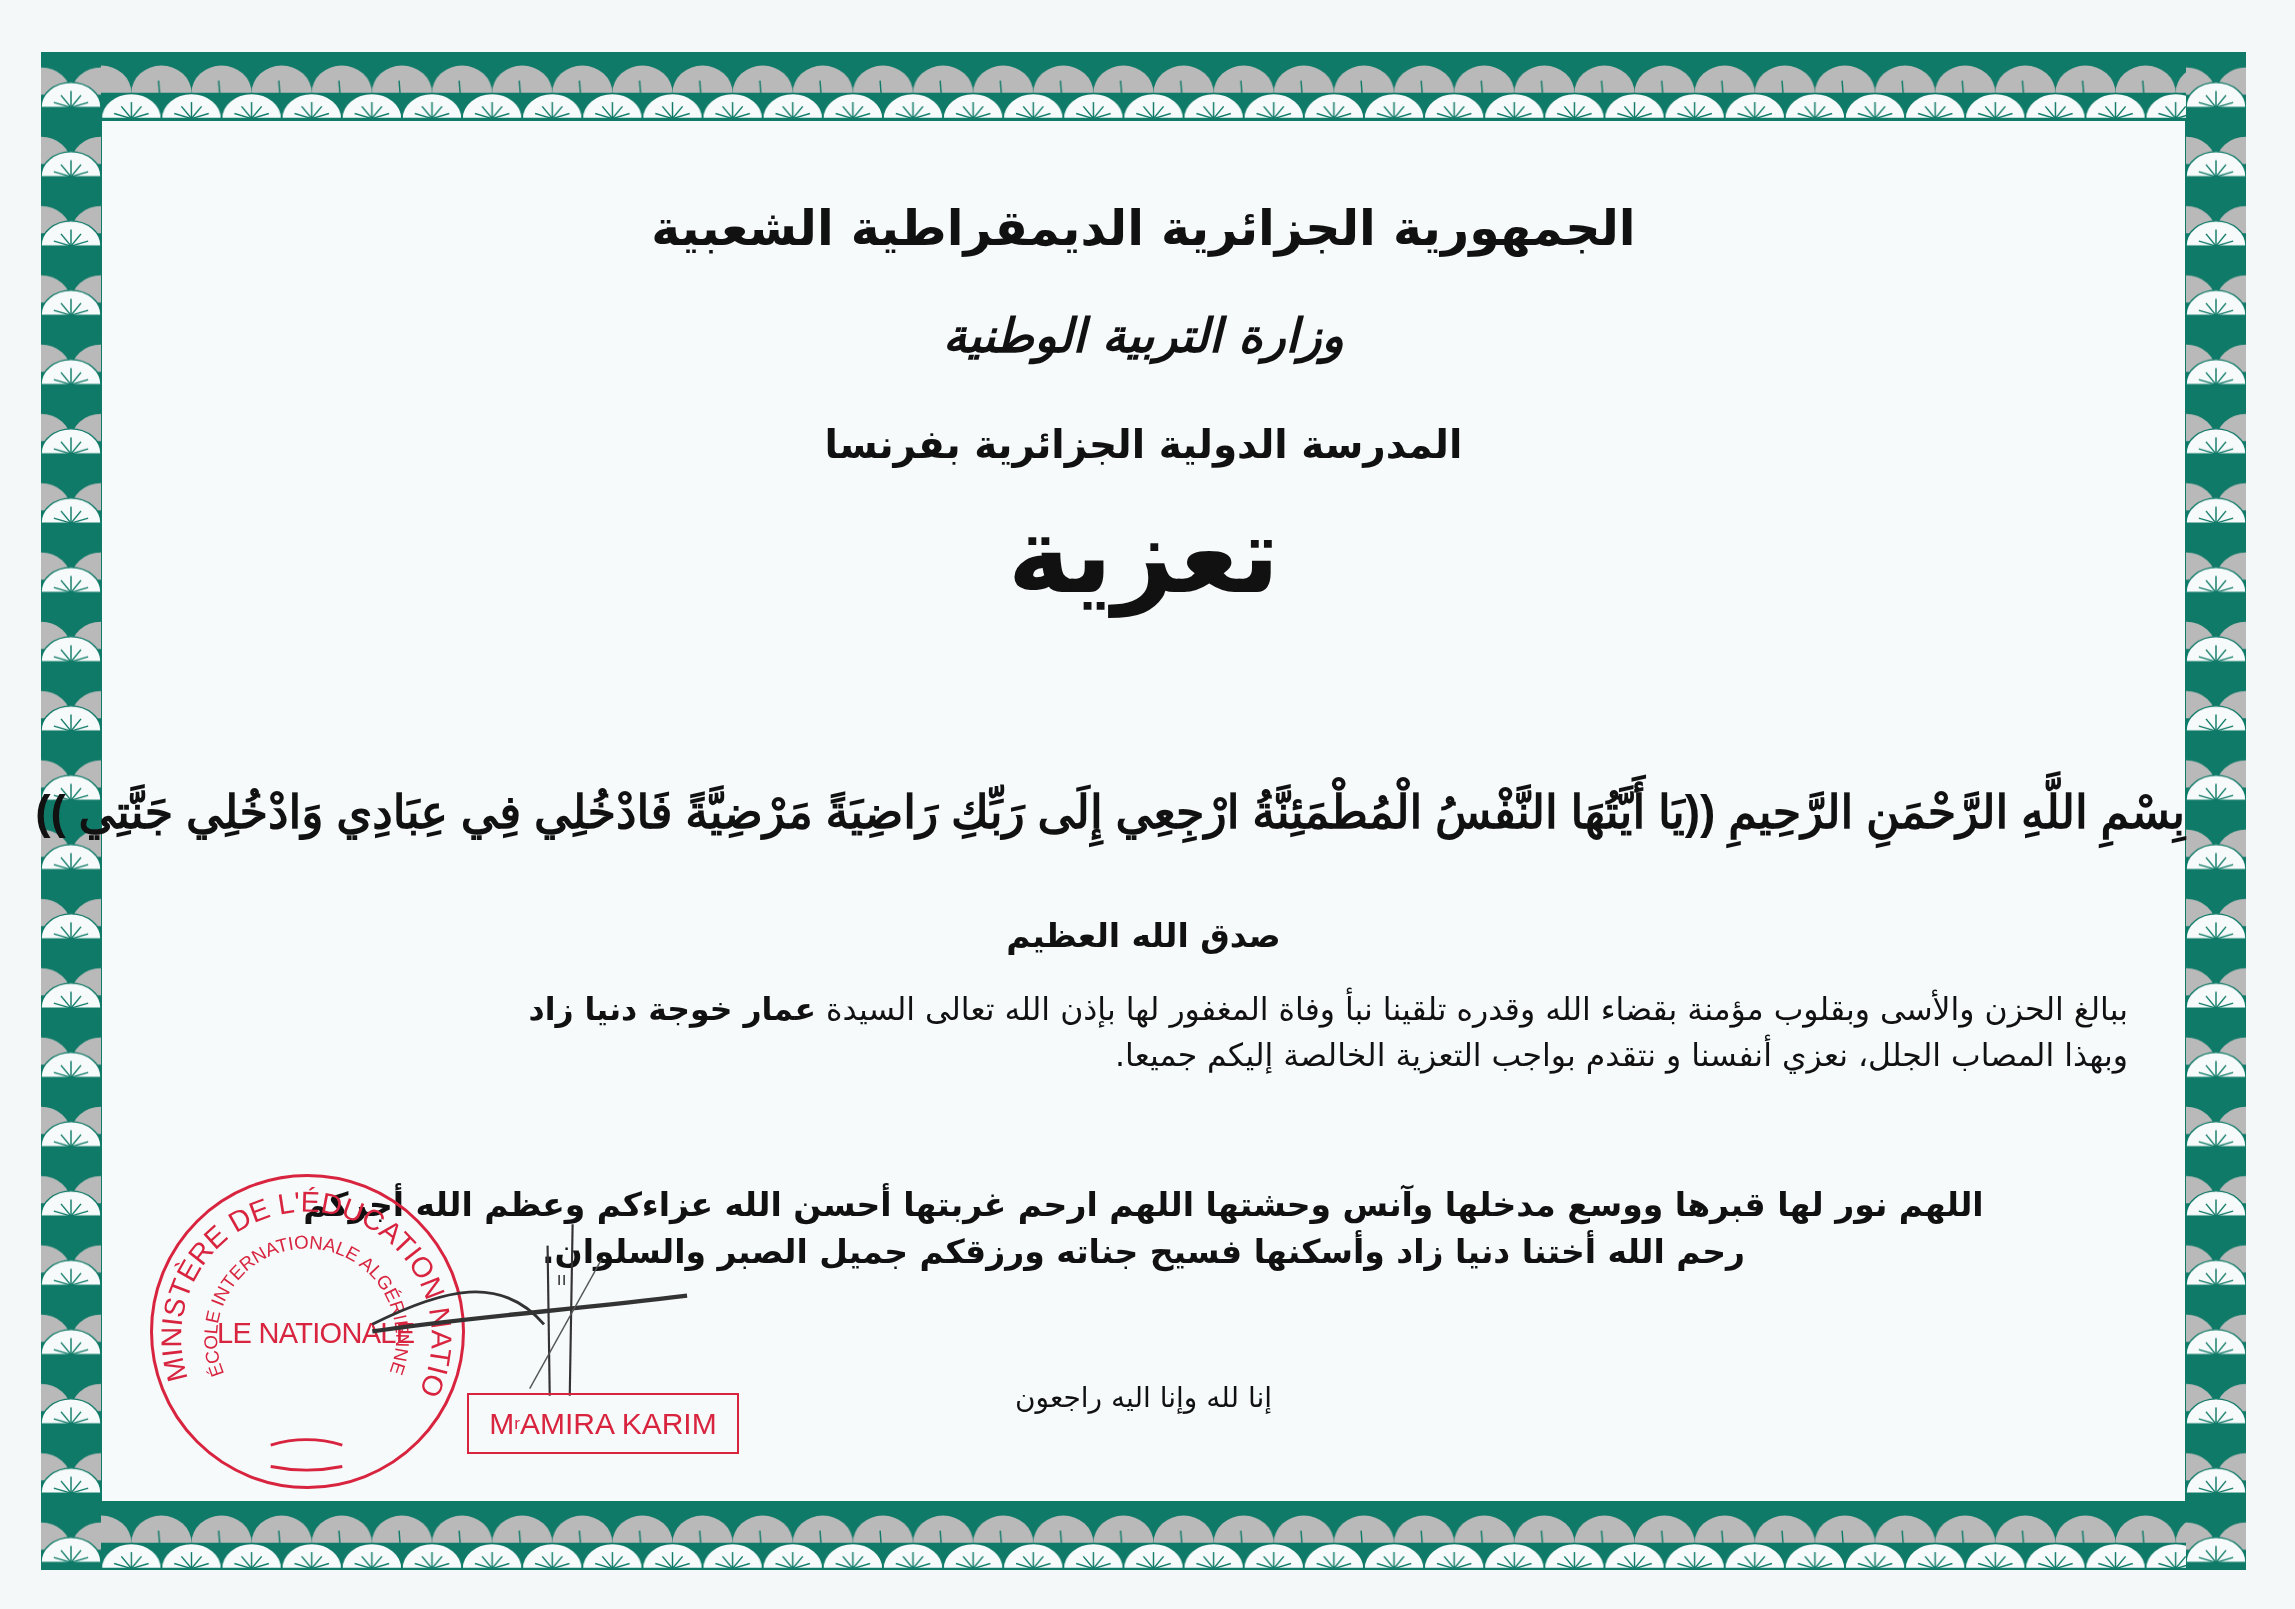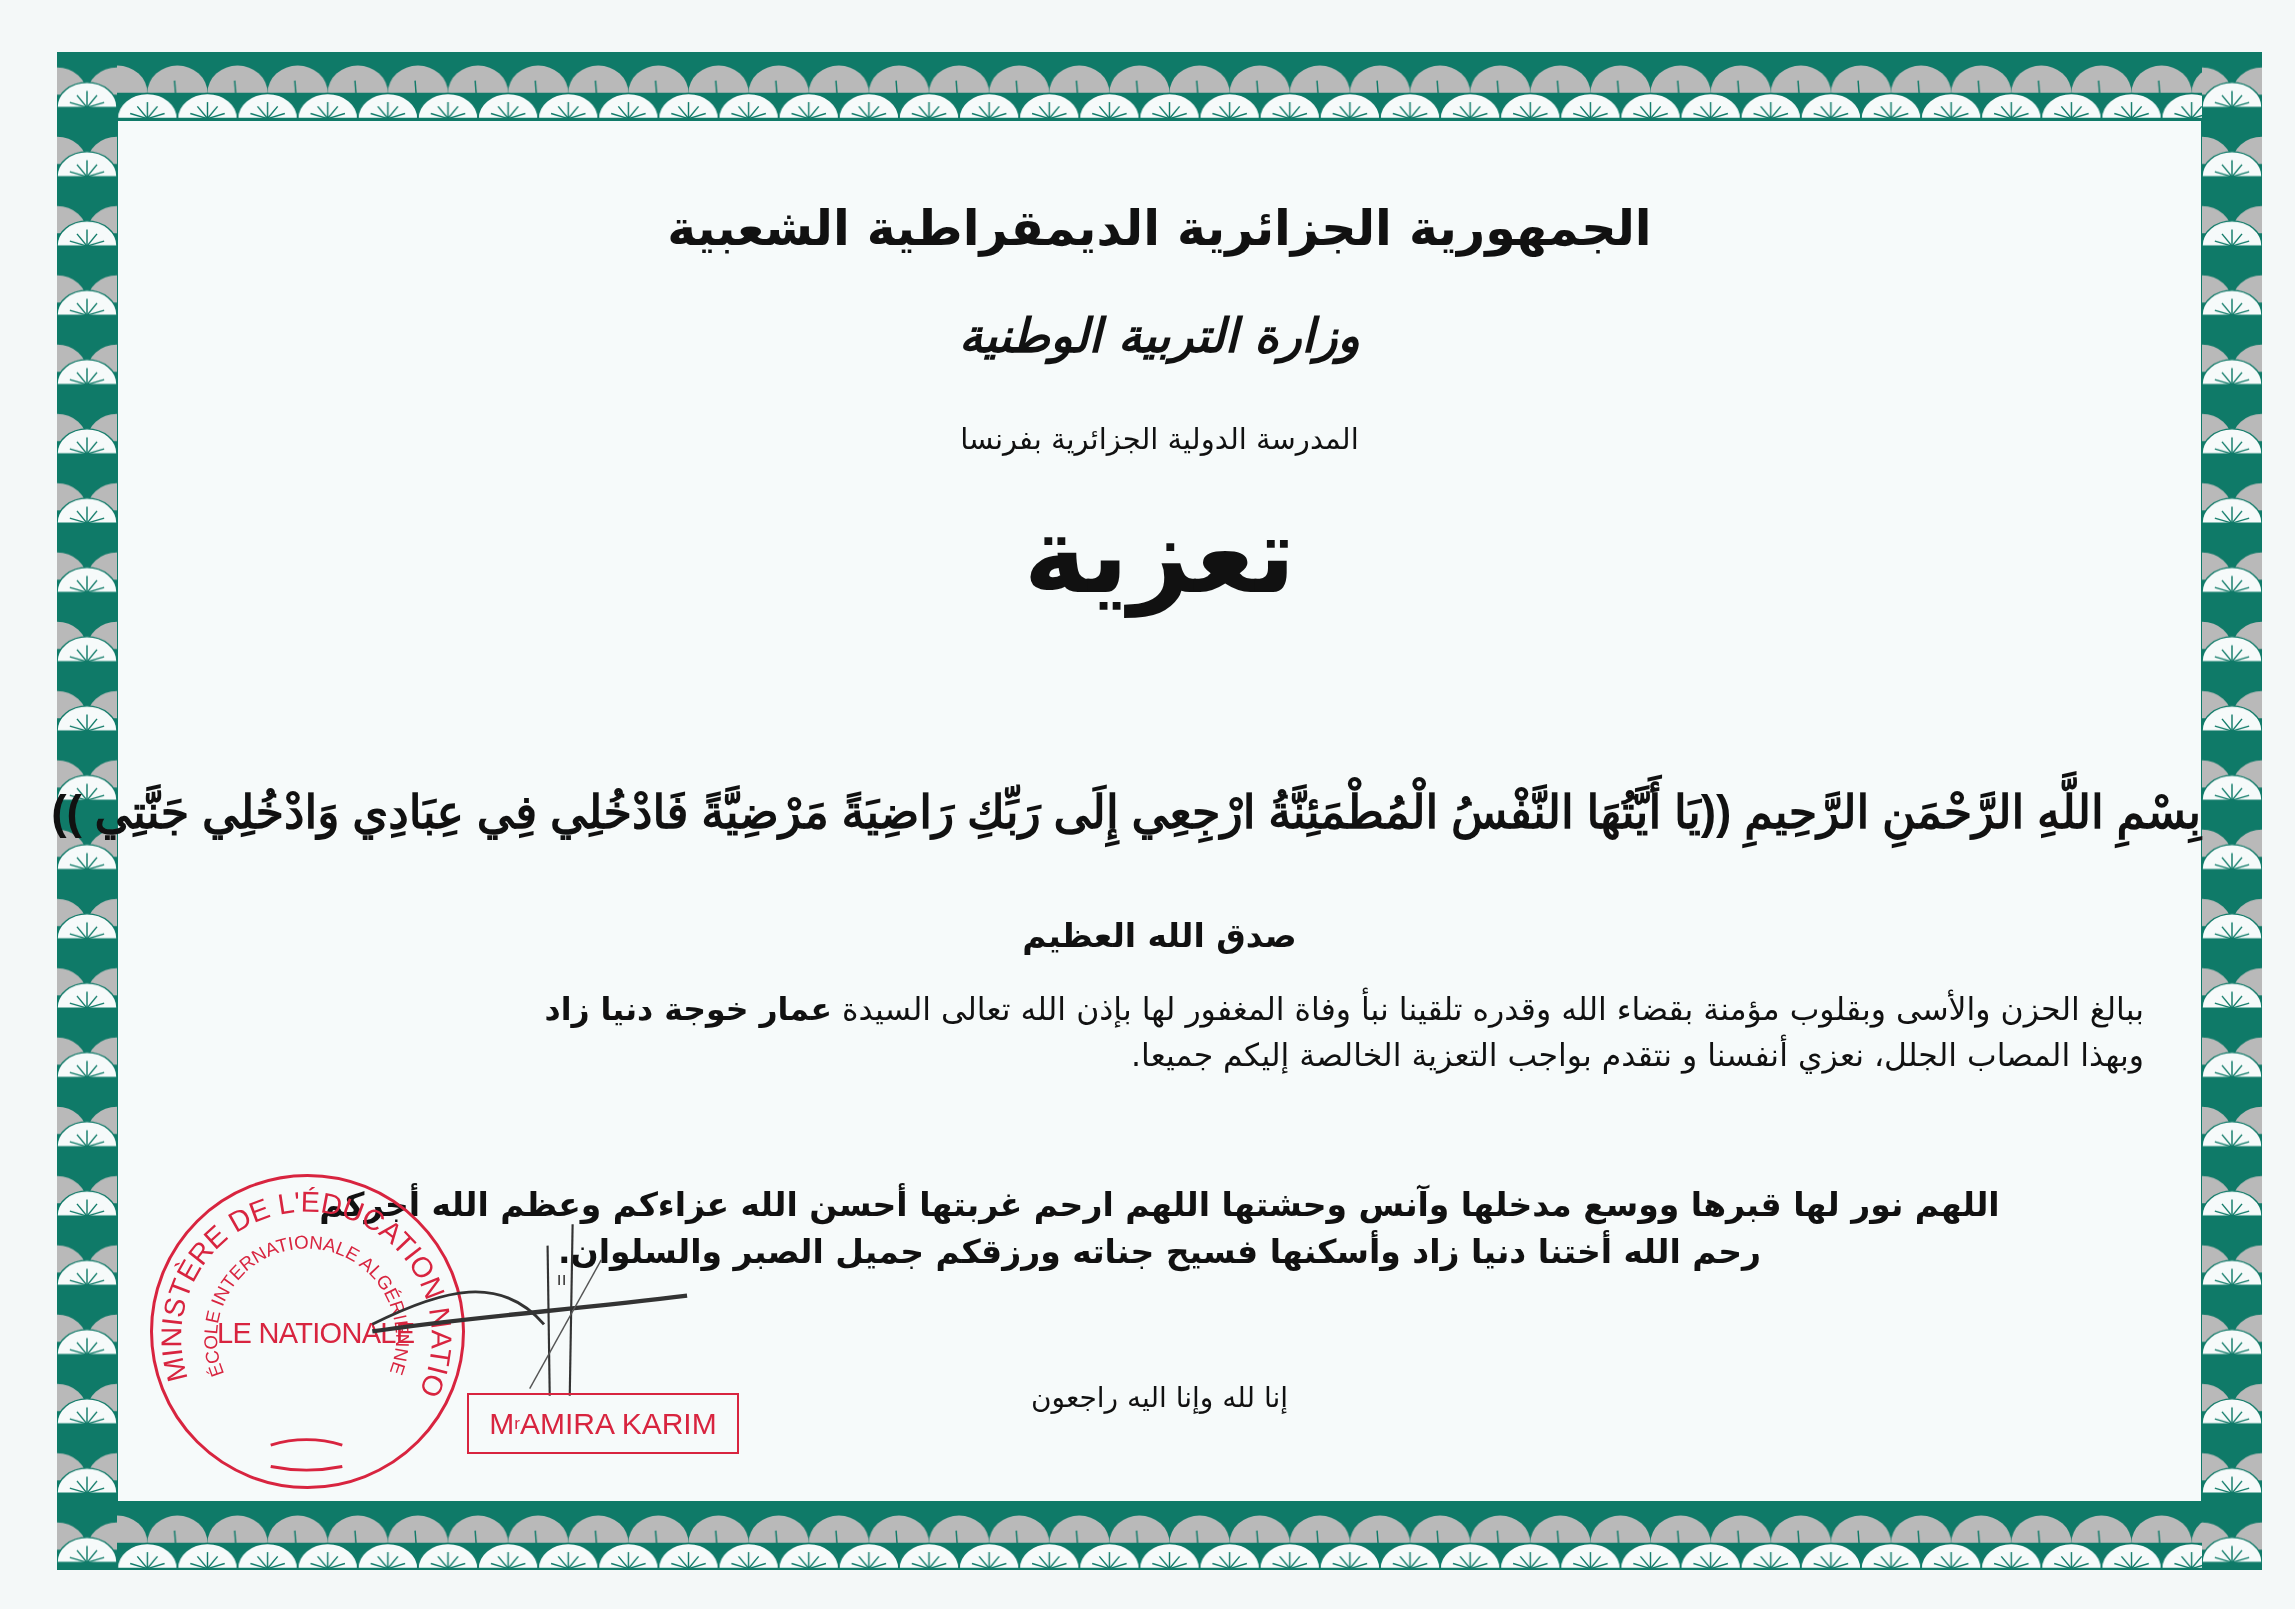--- a/index.html
+++ b/index.html
@@ -5,41 +5,40 @@
   html, body { margin:0; padding:0; }
   body {
     width:2295px; height:1610px; position:relative; overflow:hidden;
     background:#f4f8f8;
     font-family:"DejaVu Sans", sans-serif;
     color:#111;
   }
   .frame {
     position:absolute; left:41px; top:52px; width:2205px; height:1518px;
     box-sizing:border-box;
-    margin-left:16px;
   }
   .band { position:absolute; background:#0f7a68; overflow:hidden; }
   .band.top { left:0; top:0; width:100%; height:68px; }
   .band.bottom { left:0; bottom:0; width:100%; height:68px; }
   .band.left { left:0; top:0; width:60px; height:100%; }
   .band.right { right:0; top:0; width:60px; height:100%; }
   .band svg { display:block; }
   .inner {
     position:absolute; left:60px; top:68px; right:60px; bottom:68px;
     background:#f6fafa;
     border:1.4px solid #0f7a68;
   }
   .content {
     position:absolute; left:0; top:0; right:0; bottom:0;
     direction:rtl; text-align:center;
   }
   .line { position:absolute; left:0; right:0; white-space:nowrap; }
   .h1 { top:79px; font-size:49px; font-weight:bold; letter-spacing:0.7px; }
   .h2 { top:187px; font-size:47px; font-weight:bold;font-style:italic; }
-  .h3 { top:301px; font-size:29px; font-weight:normal; }
+  .h3 { top:301px; font-size:39px; font-weight:bold; }
   .title { top:372px; font-size:107px; font-weight:bold; }
   .addressee { top:576px; font-size:50px; font-weight:bold; }
   .verse { top:664px; font-size:46px; font-weight:bold; font-family:Liberation Sans, sans-serif; }
   .sadaq { top:795px; font-size:33px; font-weight:bold; }
   .para { position:absolute; right:57px; left:115px; text-align:right; font-size:31.5px; line-height:46px; top:865px; }
   .para b { font-weight:bold; }
   .prayer { position:absolute; left:0; right:0; top:1060px; text-align:center; font-size:33px; line-height:47px; font-weight:bold; }
   .closing { top:1260px; font-size:28px; font-weight:normal; }
   .stamp {
     position:absolute; left:150px; top:1174px; width:315px; height:315px;

